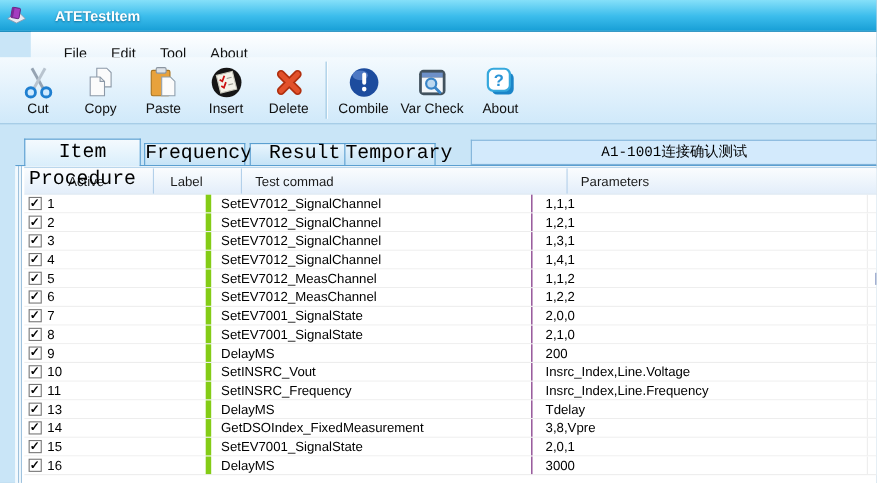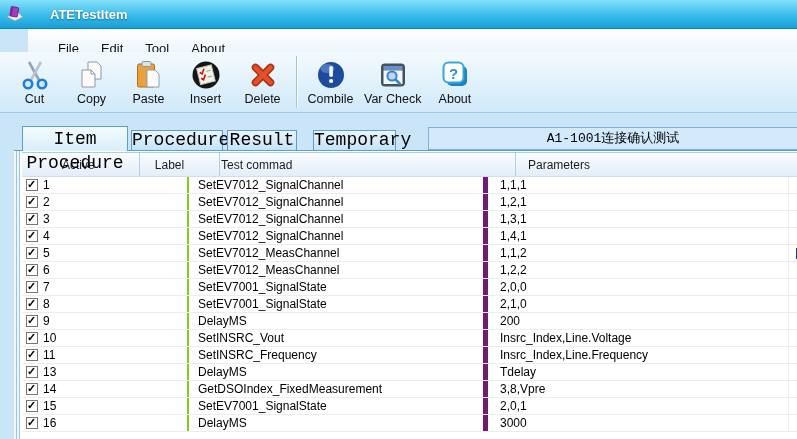--- a/index.html
+++ b/index.html
@@ -32,53 +32,53 @@
   .tool-sep{width:1px;height:52px;background:#9cc6e2;margin:0 5px;
     box-shadow:1px 0 0 #ffffff;}
 
   
   .tab{position:absolute;border:1px solid #5b9fd0;border-bottom:none;
     font-family:"Liberation Mono","DejaVu Sans Mono",monospace;font-size:18px;
     color:#000;text-align:center;background:linear-gradient(#e9f5fd,#c3e2f6);}
   .tab.active{left:22px;top:126px;width:106px;height:25px;line-height:24px;
     background:linear-gradient(#f4fafe,#d9eefb);z-index:3;}
   .tab.t1{left:131px;top:130px;width:92px;height:21px;line-height:19px;}
-  .tab.t2{left:227px;top:130px;width:70px;height:21px;line-height:19px;}
+  .tab.t2{left:227px;top:130px;width:100px;height:21px;line-height:19px;}
   .tab.t3{left:313px;top:130px;width:83px;height:21px;line-height:19px;}
   .test-title-box{position:absolute;left:410px;right:0;top:127px;height:23px;
     background:#d3eafc;border:1px solid #7fb2d9;border-right:none;
     font-family:"Liberation Mono","DejaVu Sans Mono",monospace;font-size:13px;
     color:#000;text-align:center;line-height:21px;margin-left:18px;}
 
   
   .page-bg{position:absolute;left:14px;top:151px;right:0;bottom:0;background:#fff;}
   .page-topline{position:absolute;left:14px;right:0;top:150px;height:1px;background:#5b9fd0;z-index:2;}
   .page-topline2{position:absolute;left:14px;right:0;top:152px;height:1px;background:#aacde8;}
   .left-edge{position:absolute;left:14px;top:151px;bottom:0;width:8px;
     background:linear-gradient(90deg,#f2f9fe 0 2px,#9fc2dd 2px 3px,#edf6fc 3px 5px,#9fc2dd 5px 6px,#ffffff 6px 8px);}
 
   .tablewrap{position:absolute;left:22px;right:0;top:153px;bottom:0;overflow:hidden;background:#fff;}
   .thead{display:grid;grid-template-columns:85px 80px 296px 305px 1fr;height:24px;
     background:linear-gradient(#fafcfe,#e3eefa);border-bottom:1px solid #cfdeee;}
   .thead .hcell{font-size:12px;color:#1c1c1c;display:flex;align-items:center;overflow:hidden;white-space:nowrap;margin-left:32px;}
   .thead .hcell+.hcell{border-left:1px solid #b3d0ea;}
   .h-active{padding-left:8px;}
   .h-label{justify-content:center;padding-left:12px;}
-  .h-cmd{padding-left:1px;text-align:center;}
+  .h-cmd{padding-left:12px;text-align:center;}
   .h-params{padding-left:12px;}
   .h-last{padding-left:4px;}
 
   .trow{display:grid;grid-template-columns:85px 80px 296px 305px 1fr;height:17px;
     align-items:center;border-bottom:1px solid #ededed;background:#fff;}
   .tcell{font-size:12px;color:#000;overflow:hidden;white-space:nowrap;height:100%;
     display:flex;align-items:center;}
   .c-active{padding-left:4px;}
   .c-label{justify-content:center;}
-  .c-cmd{padding-left:9px;border-left:2px solid #84cc16;text-align:center;}
-  .c-params{padding-left:12px;border-left:5px solid #701a75;}
+  .c-cmd{padding-left:9px;border-left:5px solid #84cc16;text-align:center;}
+  .c-params{padding-left:12px;border-left:1px solid #701a75;}
   .c-last{border-left:1px solid #ededed;}
   .cb{display:inline-block;width:12px;height:12px;border:1px solid #777;
     background:#fff;margin-right:5px;position:relative;flex:none;}
   .cb.checked::after{content:"✓";position:absolute;left:0;top:-2px;
     font-size:11px;font-weight:bold;color:#000;}
   .edge-mark::after{content:"";display:block;width:3px;height:11px;margin-left:7px;
     background:linear-gradient(90deg,#1a3a8c 0 1px,#e07818 1px 3px);}
 </style>
 </head>
 <body>
@@ -182,21 +182,21 @@
       <svg class="ticon" viewBox="0 0 32 32">
         <rect x="8" y="7" width="20" height="20" rx="5" fill="#1a84c8"></rect>
         <rect x="4.5" y="3.5" width="20" height="20" rx="5" fill="#fff" stroke="#35a8dd" stroke-width="2"></rect>
         <text x="14.5" y="19.5" font-size="15" font-weight="bold" fill="#2a93d5" text-anchor="middle" font-family="Liberation Sans, sans-serif">?</text>
       </svg>
       <span class="tlabel">About</span>
     </div>
   </div>
 
   <div class="tab active">Item Procedure</div>
-  <div class="tab t1">Procedure</div>
+  <div class="tab t1">Frequency</div>
   <div class="tab t2">Result</div>
   <div class="tab t3">Temporary</div>
   <div class="test-title-box">A1-1001连接确认测试</div>
 
   <div class="page-bg"></div>
   <div class="page-topline"></div>
   <div class="page-topline2"></div>
   <div class="left-edge"></div>
 
   <div class="tablewrap">

